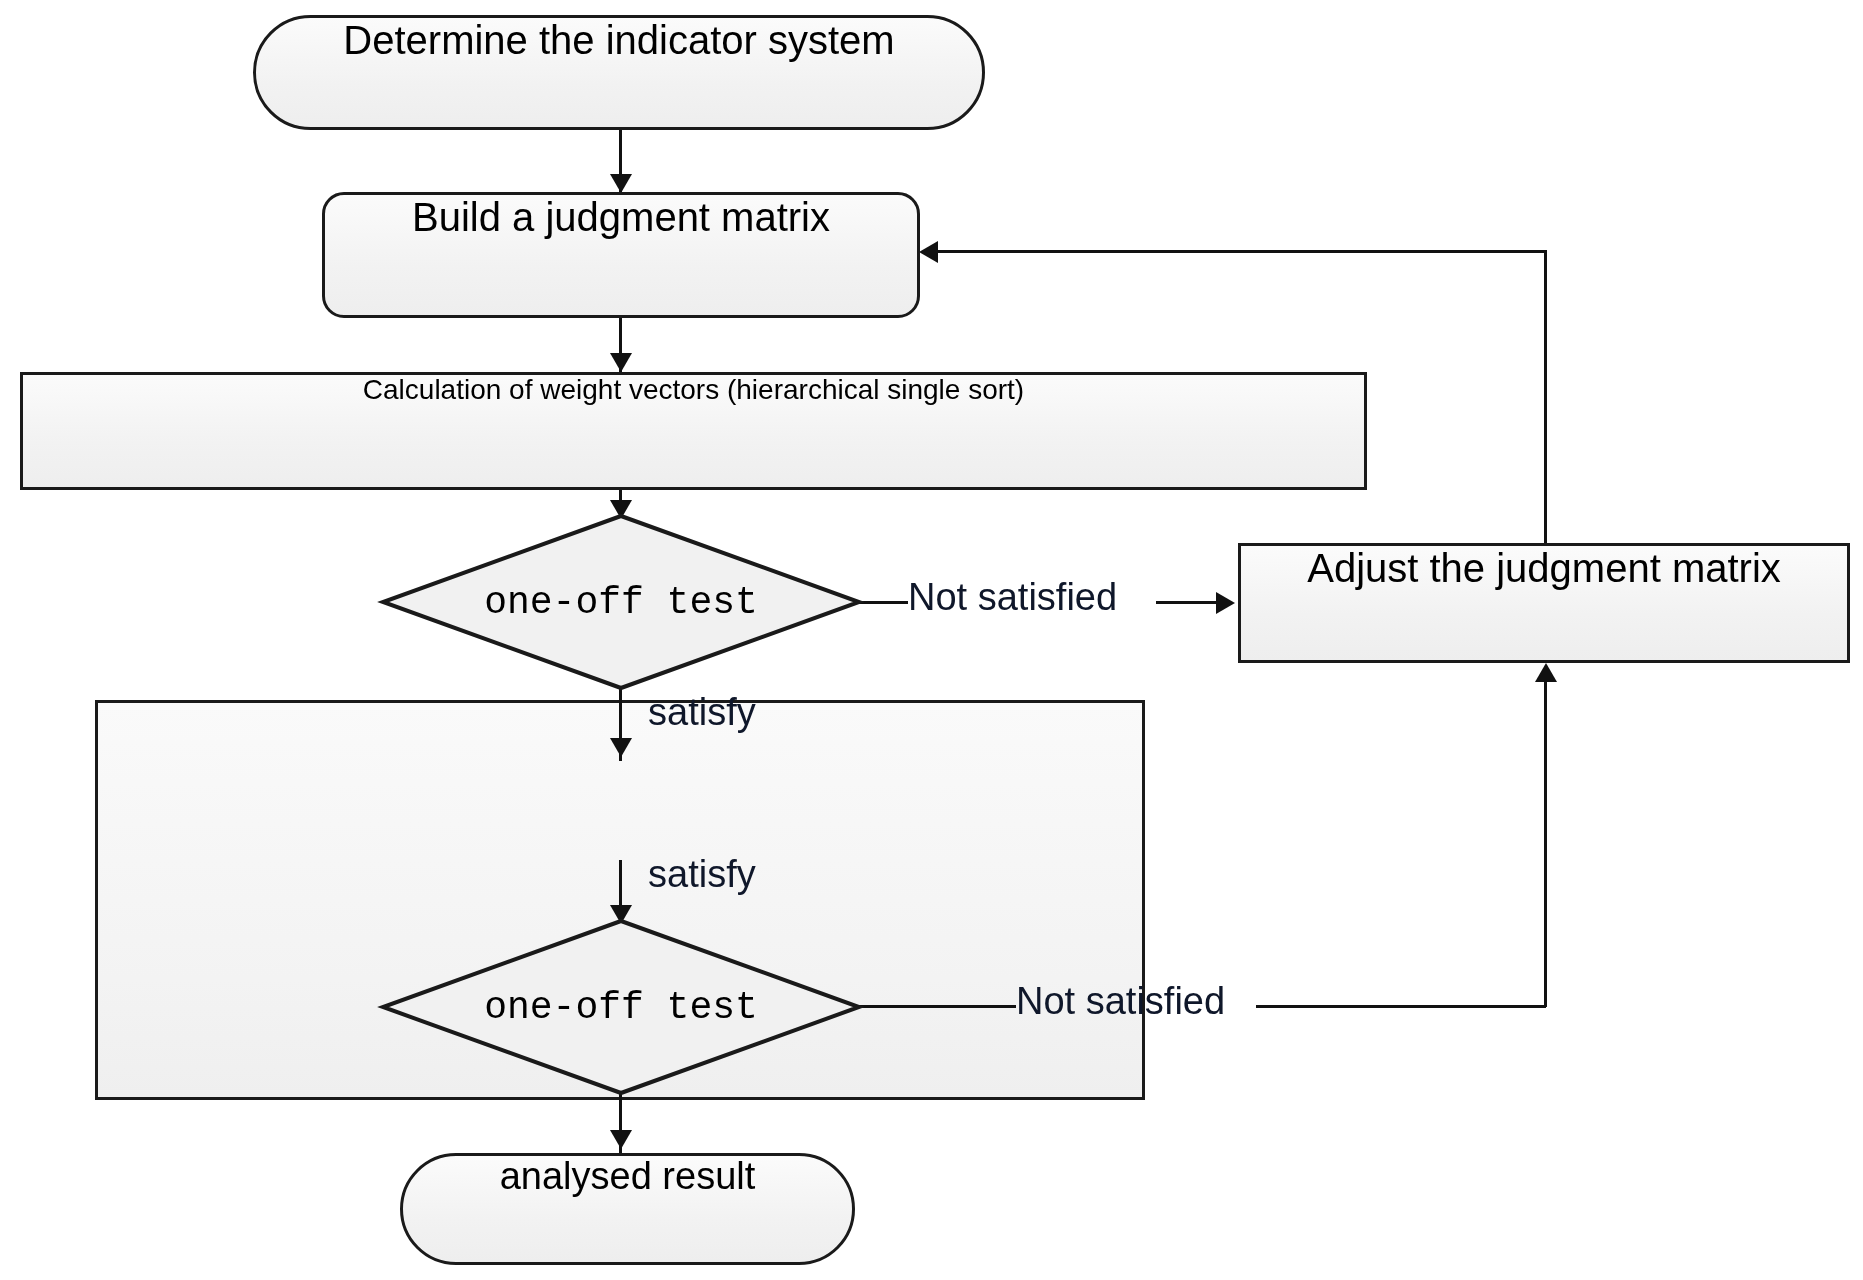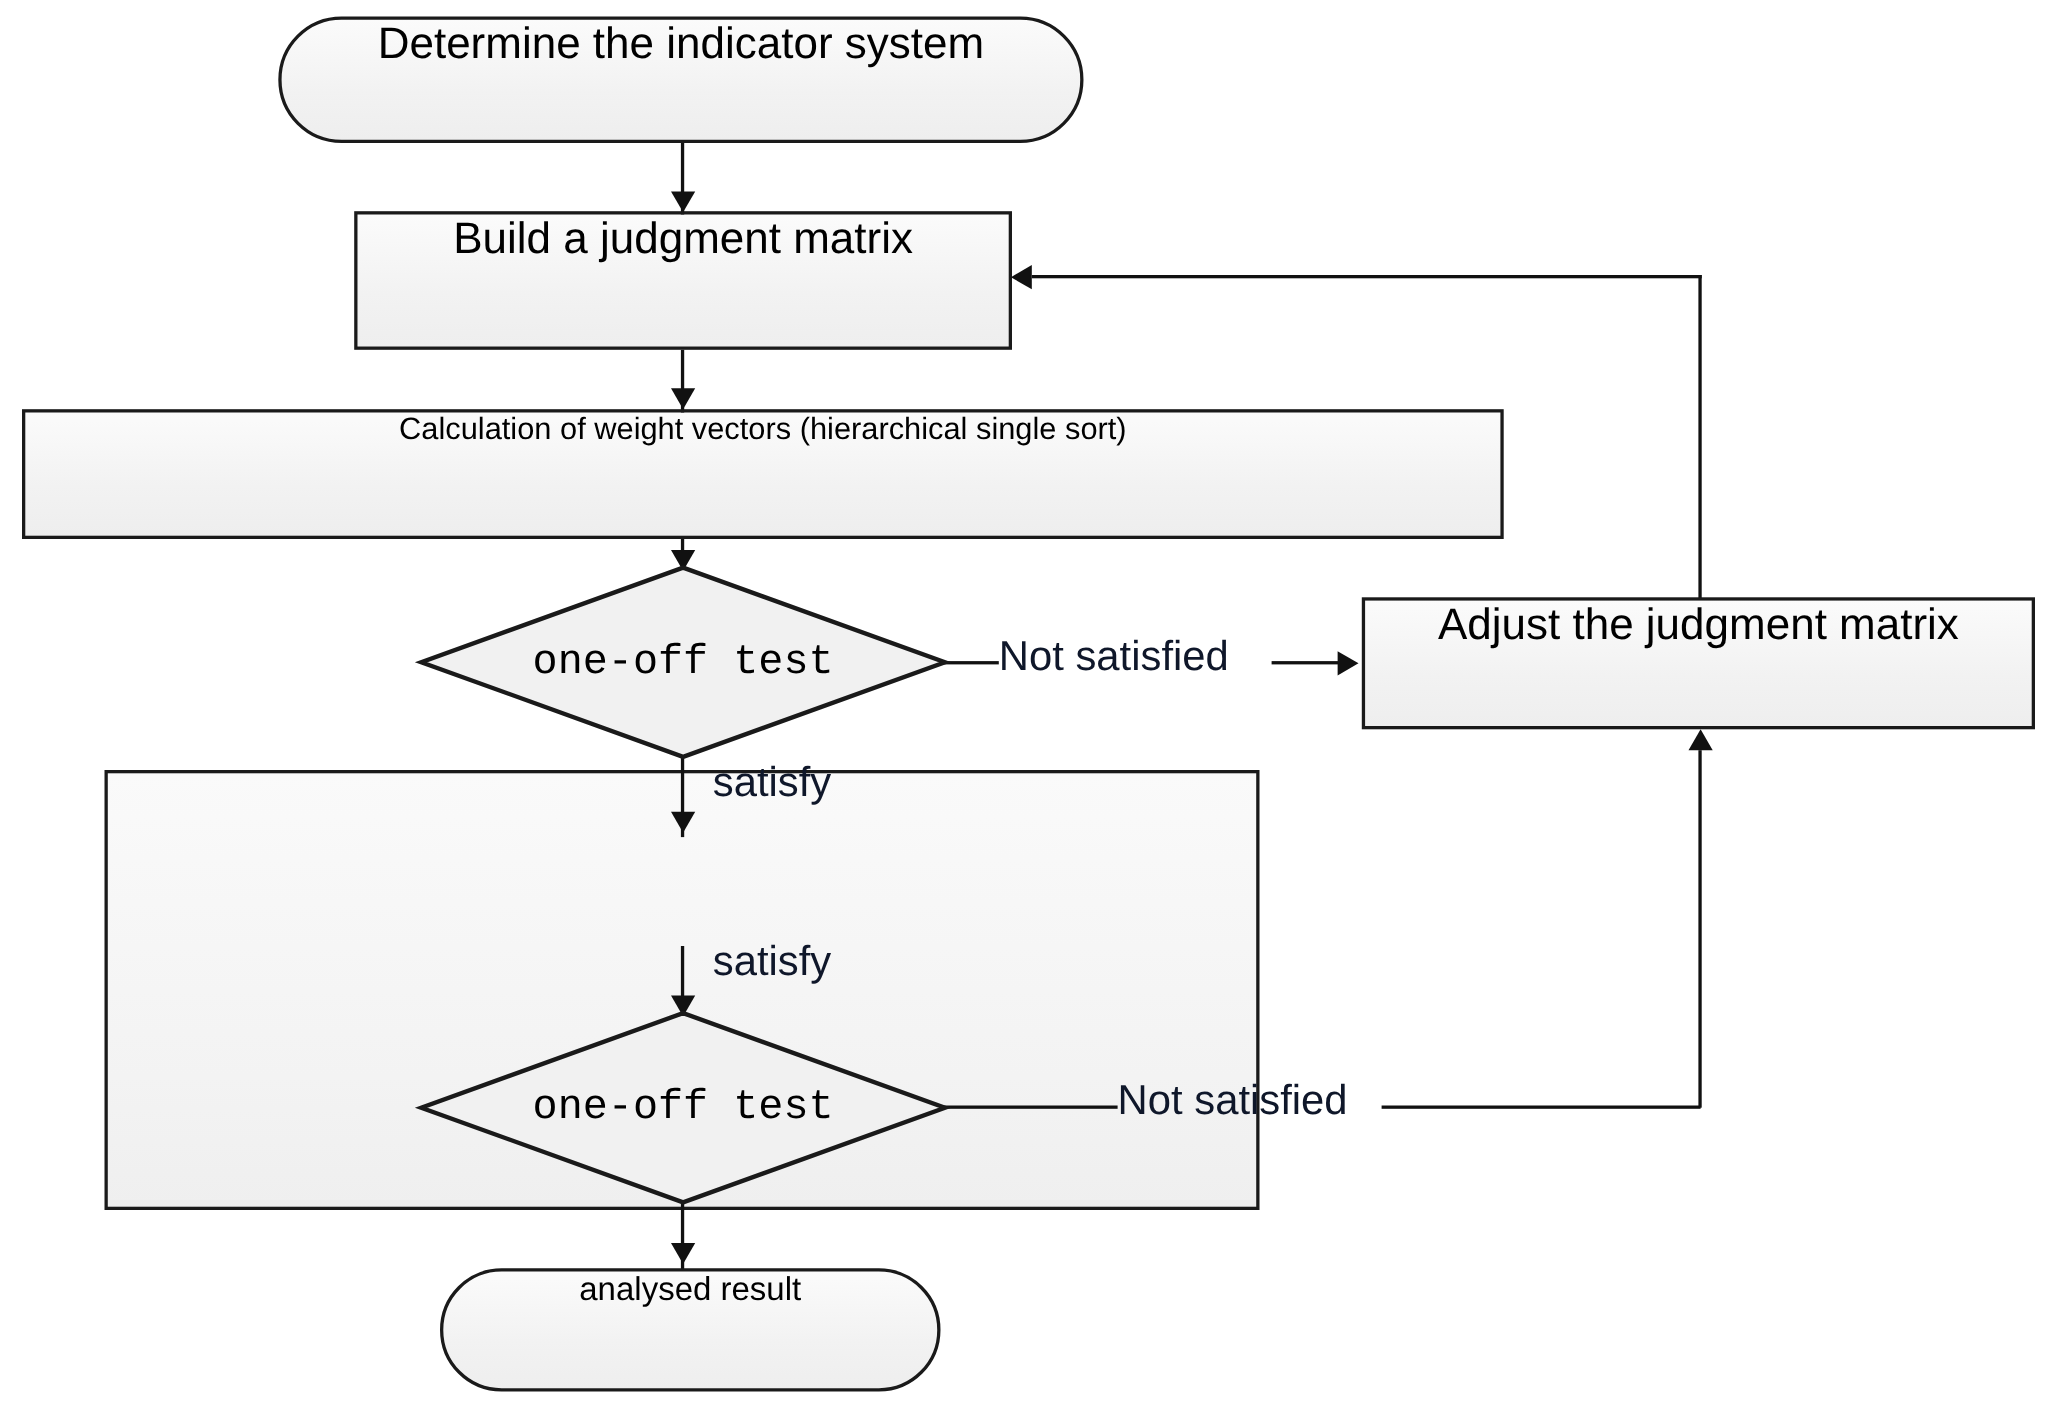--- a/index.html
+++ b/index.html
@@ -113,21 +113,21 @@
 <body>
 
 <div id="canvas">
 
   <div class="group-box" style="left:95px; top:700px; width:1050px; height:400px;"></div>
 
   <div class="node terminator" style="left:253px; top:15px; width:732px; height:115px; font-size:40px;">
     <span class="label">Determine the indicator system</span>
   </div>
 
-  <div class="node" style="left:322px; top:192px; width:598px; height:126px; font-size:40px;">
+  <div class="node" style="left:322px; top:192px; width:598px; height:126px; font-size:40px;border-radius:22px;">
     <span class="label">Build a judgment matrix</span>
   </div>
 
   <div class="node" style="left:20px; top:372px; width:1347px; height:118px; font-size:28px;">
     <span class="label">Calculation of weight vectors (hierarchical single sort)</span>
   </div>
 
   <div class="diamond" style="left:380px; top:513px; width:482px; height:178px;">
     <svg width="482" height="178" viewBox="0 0 482 178">
       <polygon points="241,3 479,89 241,175 3,89" fill="#f1f1f1" stroke="#1a1a1a" stroke-width="4"></polygon>
@@ -140,21 +140,21 @@
   </div>
 
 
   <div class="diamond" style="left:380px; top:918px; width:482px; height:178px;">
     <svg width="482" height="178" viewBox="0 0 482 178">
       <polygon points="241,3 479,89 241,175 3,89" fill="#f1f1f1" stroke="#1a1a1a" stroke-width="4"></polygon>
     </svg>
     <div class="dlabel" style="font-size:38px;">one-off test</div>
   </div>
 
-  <div class="node terminator" style="left:400px; top:1153px; width:455px; height:112px; font-size:30px;">
+  <div class="node terminator" style="left:400px; top:1153px; width:455px; height:112px; font-size:38px;">
     <span class="label">analysed result</span>
   </div>
 
   <div class="conn v" style="left:619px; top:130px; height:66px;"></div>
   <div class="arrow down" style="left:610px; top:174px;"></div>
 
   <div class="conn v" style="left:619px; top:318px; height:58px;"></div>
   <div class="arrow down" style="left:610px; top:353px;"></div>
 
   <div class="conn v" style="left:619px; top:490px; height:30px;"></div>

